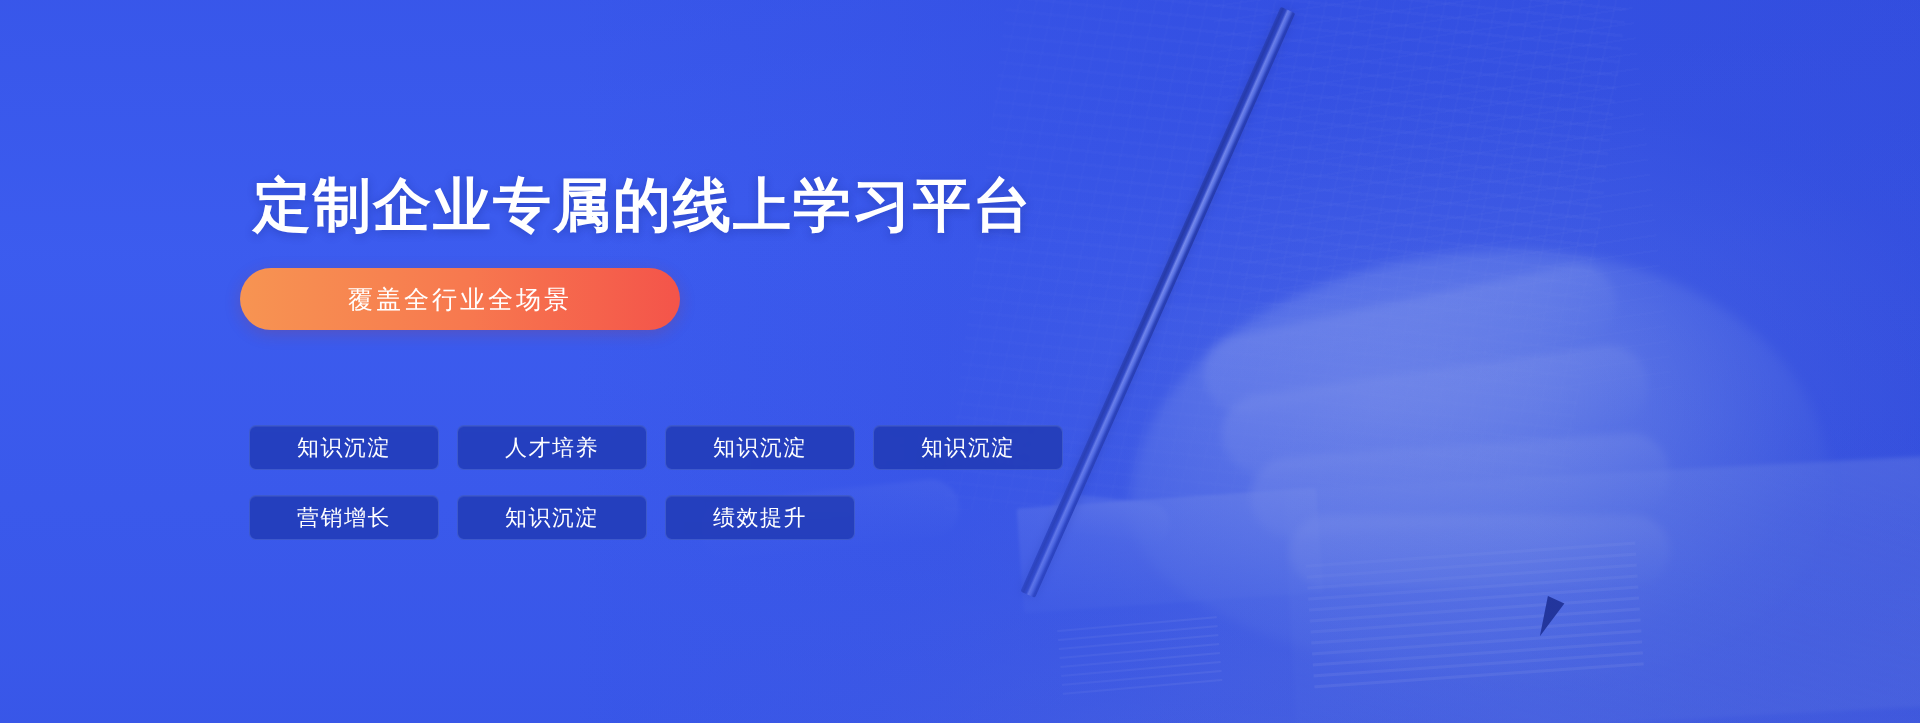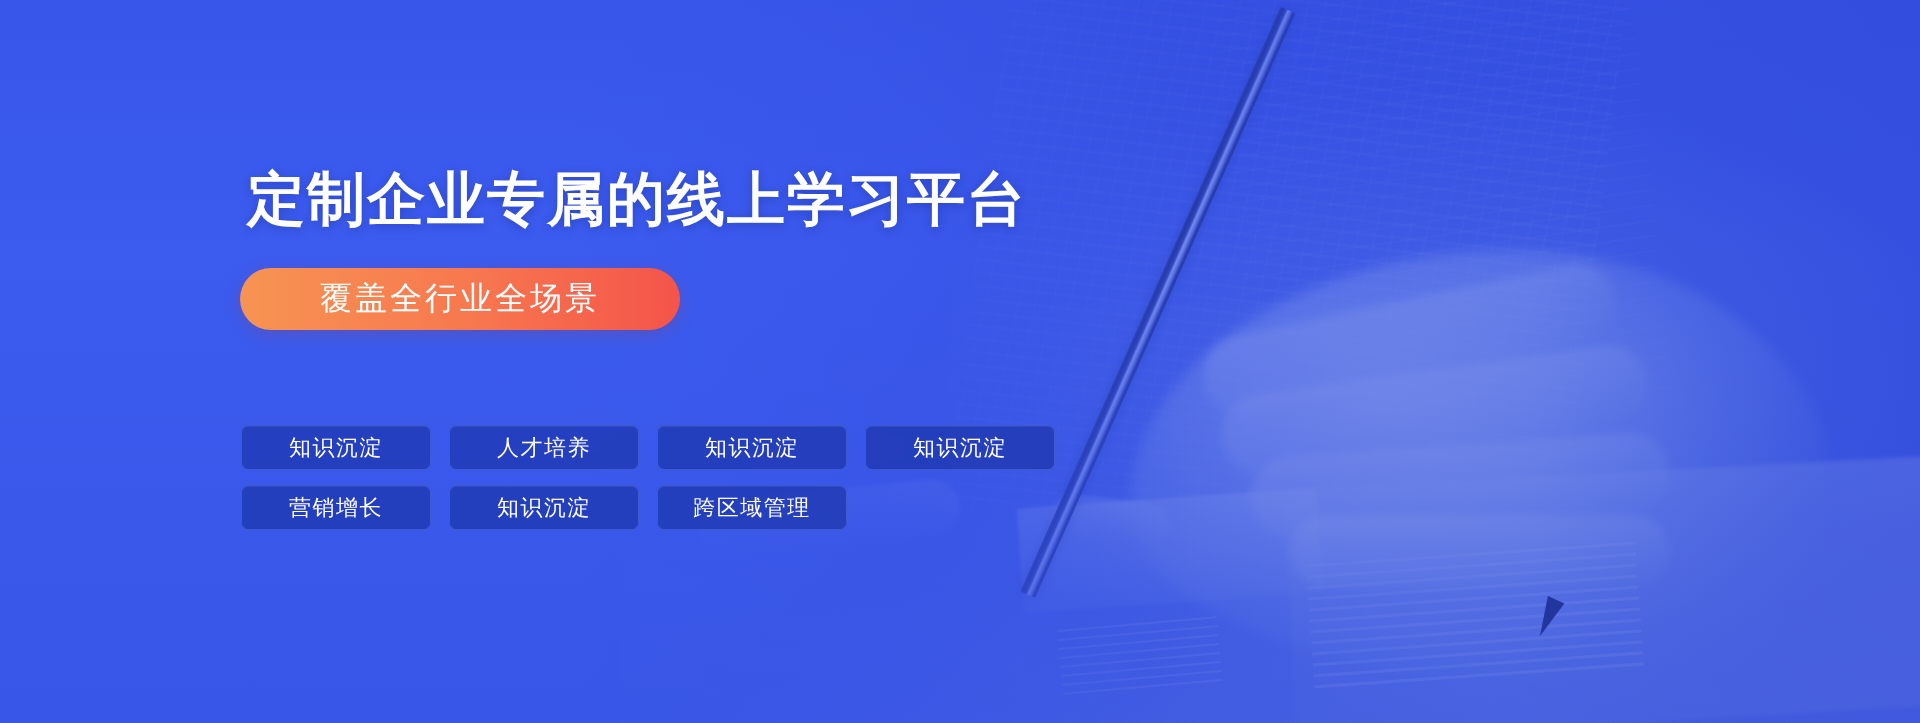--- a/index.html
+++ b/index.html
@@ -256,21 +256,21 @@
     left: 237px;
     top: 0;
     width: 900px;
     height: 100%;
   }
 
   .headline {
     position: absolute;
     top: 160px;
     left: 0;
-    margin: 10px;
+    margin: 16px;
     font-size: 58px;
     line-height: 1;
     font-weight: bold;
     color: #ffffff;
     letter-spacing: 2px;
     white-space: nowrap;
     text-shadow: 0 2px 10px rgba(12,28,110,0.30);
   }
 
   .badge {
@@ -278,32 +278,32 @@
     top: 268px;
     left: 3px;
     display: inline-flex;
     align-items: center;
     justify-content: center;
     width: 440px;
     height: 62px;
     border-radius: 31px;
     background: linear-gradient(90deg, #f79452 0%, #f7784f 52%, #f4544a 100%);
     color: #ffffff;
-    font-size: 32px;
+    font-size: 25px;
     letter-spacing: 3px;
     box-shadow: 0 4px 16px rgba(180,60,30,0.22);
   }
 
   .tag-grid {
     position: absolute;
     top: 425px;
-    left: 4px;
+    left: 12px;
     display: grid;
     grid-template-columns: repeat(4, 190px);
-    gap: 15px 18px;
+    gap: 25px 18px;
   }
   .tag {
     height: 45px;
     border-radius: 7px;
     display: flex;
     align-items: center;
     justify-content: center;
     background: rgba(18,40,150,0.52);
     border: 1px solid rgba(150,180,255,0.22);
     color: #ffffff;
@@ -347,17 +347,17 @@
 
     <div class="badge">覆盖全行业全场景</div>
 
     <div class="tag-grid">
       <div class="tag">知识沉淀</div>
       <div class="tag">人才培养</div>
       <div class="tag">知识沉淀</div>
       <div class="tag">知识沉淀</div>
       <div class="tag">营销增长</div>
       <div class="tag">知识沉淀</div>
-      <div class="tag">跨区域管理</div>
+      <div class="tag">绩效提升</div>
     </div>
 
   </div>
 </div>
 
 </body></html>

